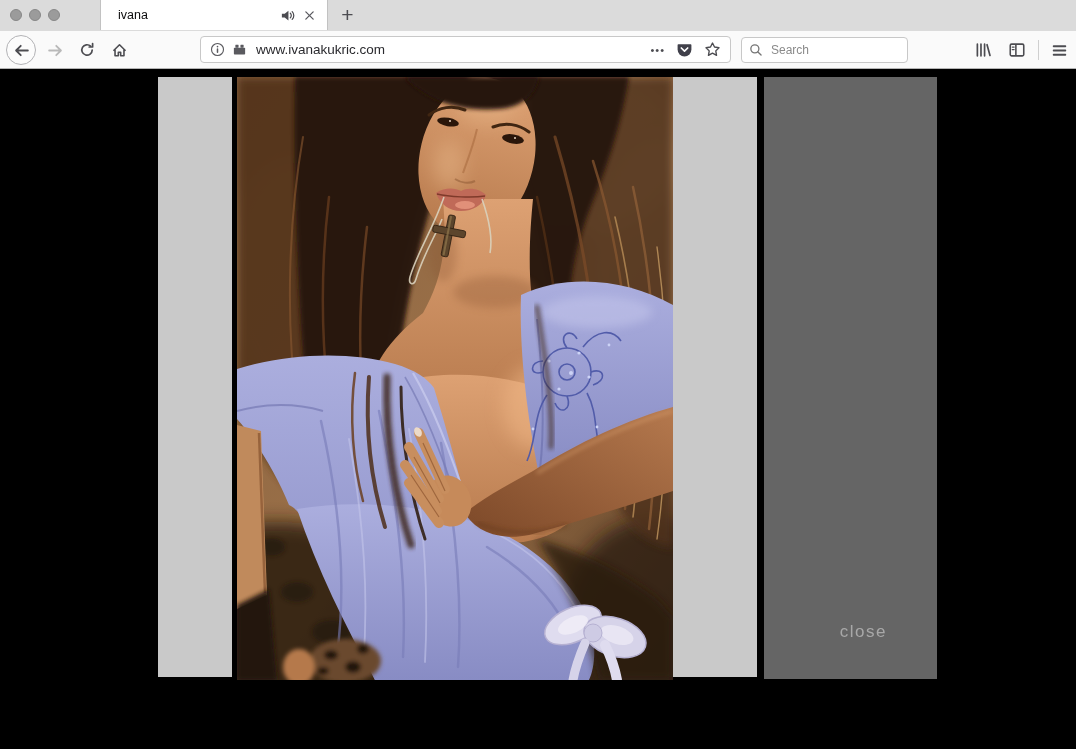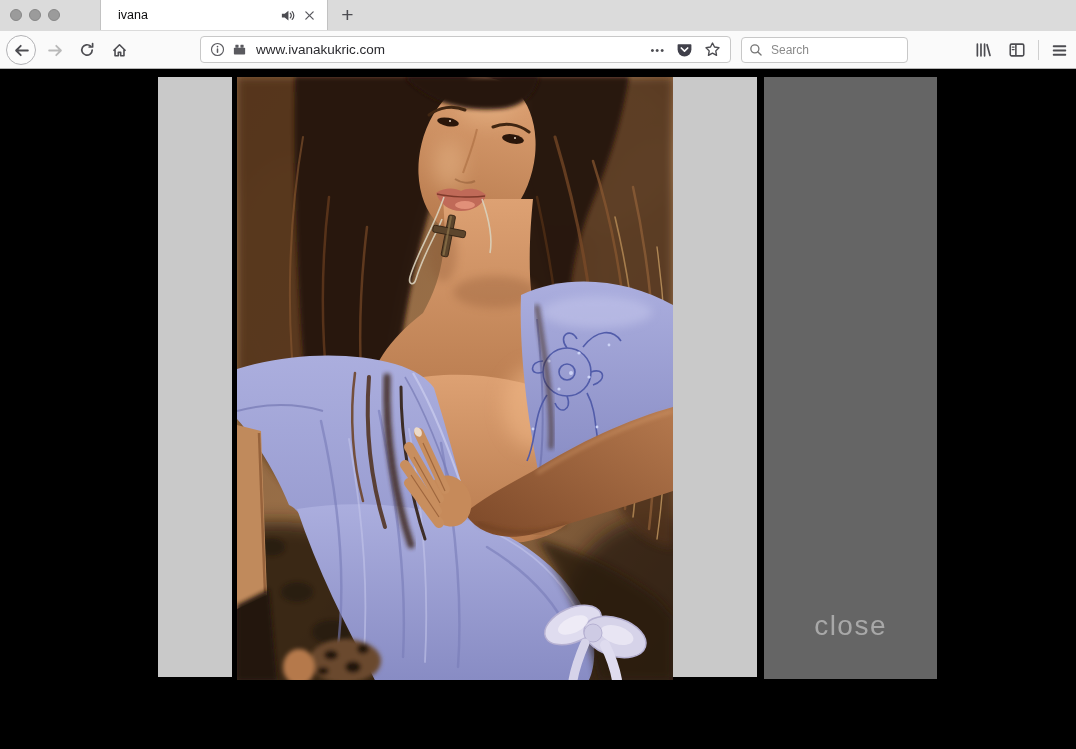--- a/index.html
+++ b/index.html
@@ -70,21 +70,21 @@
     background:var(--content-bg,#000);}
   .strip-left{position:absolute;left:158px;top:8px;width:74px;height:600px;
     background:var(--strip-gray,#c9c9c9);}
   .photo{position:absolute;left:237px;top:8px;width:436px;height:603px;overflow:hidden;}
   .photo svg{display:block;width:436px;height:603px;}
   .strip-right{position:absolute;left:673px;top:8px;width:84px;height:600px;
     background:var(--strip-gray,#c9c9c9);}
   .panel{position:absolute;left:764px;top:8px;width:173px;height:602px;
     background:var(--panel-gray,#656565);}
   .close-btn{
-    position:absolute;right:50px;bottom:37px;font-size:28px;
+    position:absolute;right:50px;bottom:37px;font-size:17px;
     color:var(--close-text,#aeaeae);letter-spacing:1.5px;cursor:pointer;
     font-family:"Liberation Sans",sans-serif;font-weight:400;opacity:.92;
   }
   svg{display:block;}
 </style>
 </head>
 <body>
 
 <div class="window">
 

